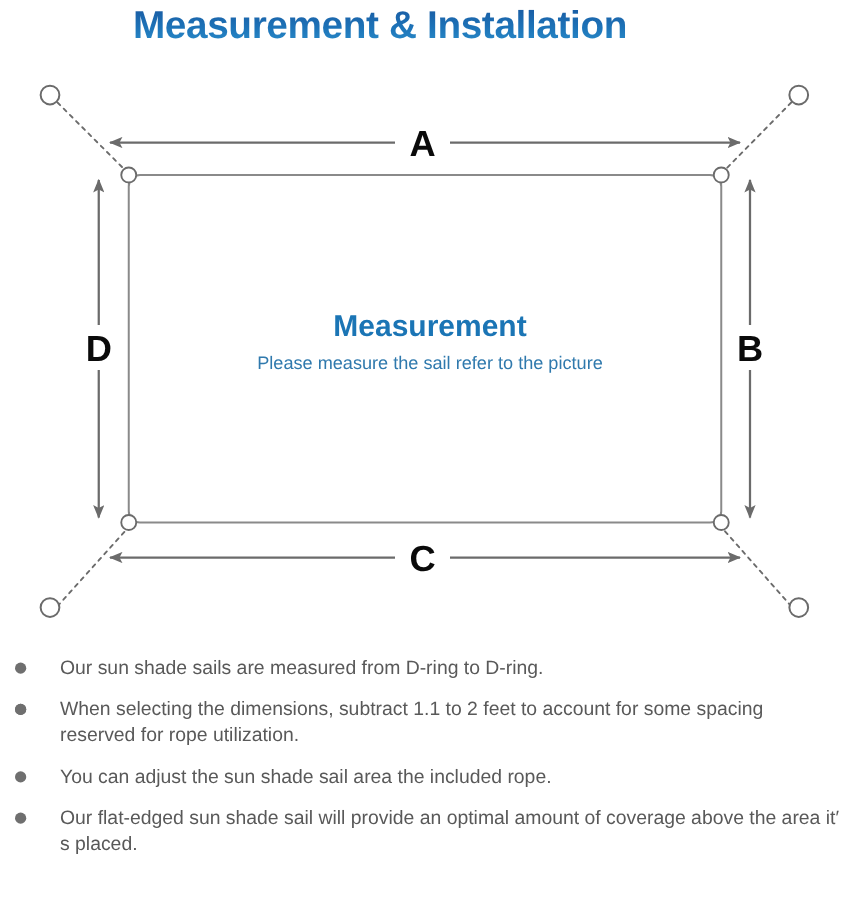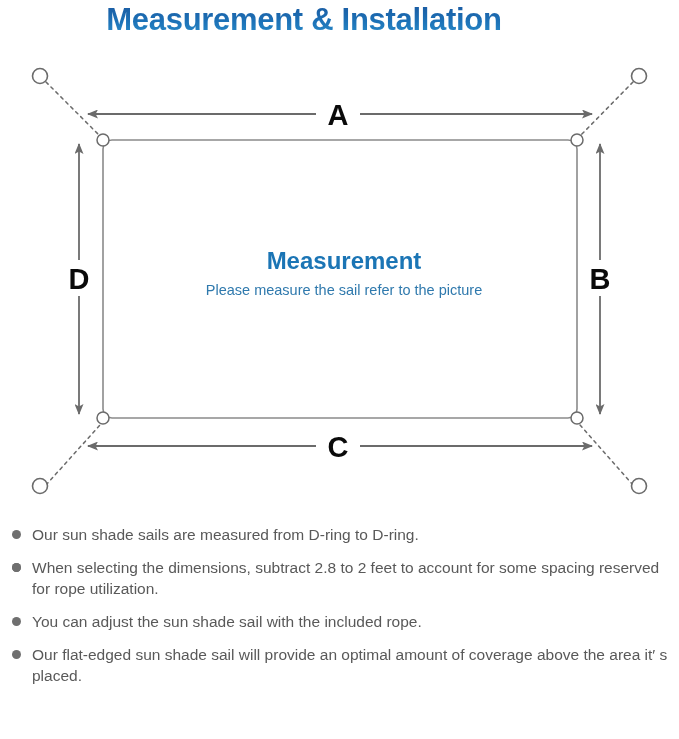--- a/index.html
+++ b/index.html
@@ -68,21 +68,21 @@
     position: absolute;
     top: 524px;
     left: 0;
     width: 679px;
     padding: 0;
     margin: 0;
   }
   .note-item {
     position: relative;
     display: block;
-    padding-left: 32px;
+    padding-left: 48px;
     padding-right: 6px;
     margin-bottom: 12px;
     font-family: "Liberation Sans", sans-serif;
     font-size: 15.5px;
     line-height: 21px;
     color: #595959;
   }
   .note-item .bullet {
     position: absolute;
     left: 12px;
@@ -165,23 +165,23 @@
 <div class="notes">
   <div class="note-item">
     <span class="bullet"></span>
     <span>Our sun shade sails are measured from D-ring to D-ring.</span>
   </div>
   <div class="note-item">
     <span class="bullet"></span>
   </div>
   <div class="note-item">
     <span class="bullet"></span>
-    <span>When selecting the dimensions, subtract 2.8 to 2 feet to account for some spacing reserved for rope utilization.</span>
+    <span>When selecting the dimensions, subtract 1.1 to 2 feet to account for some spacing reserved for rope utilization.</span>
   </div>
   <div class="note-item">
     <span class="bullet"></span>
-    <span>You can adjust the sun shade sail with the included rope.</span>
+    <span>You can adjust the sun shade sail area the included rope.</span>
   </div>
   <div class="note-item">
     <span class="bullet"></span>
     <span>Our flat-edged sun shade sail will provide an optimal amount of coverage above the area it′ s placed.</span>
   </div>
 </div>
 
 </body></html>

